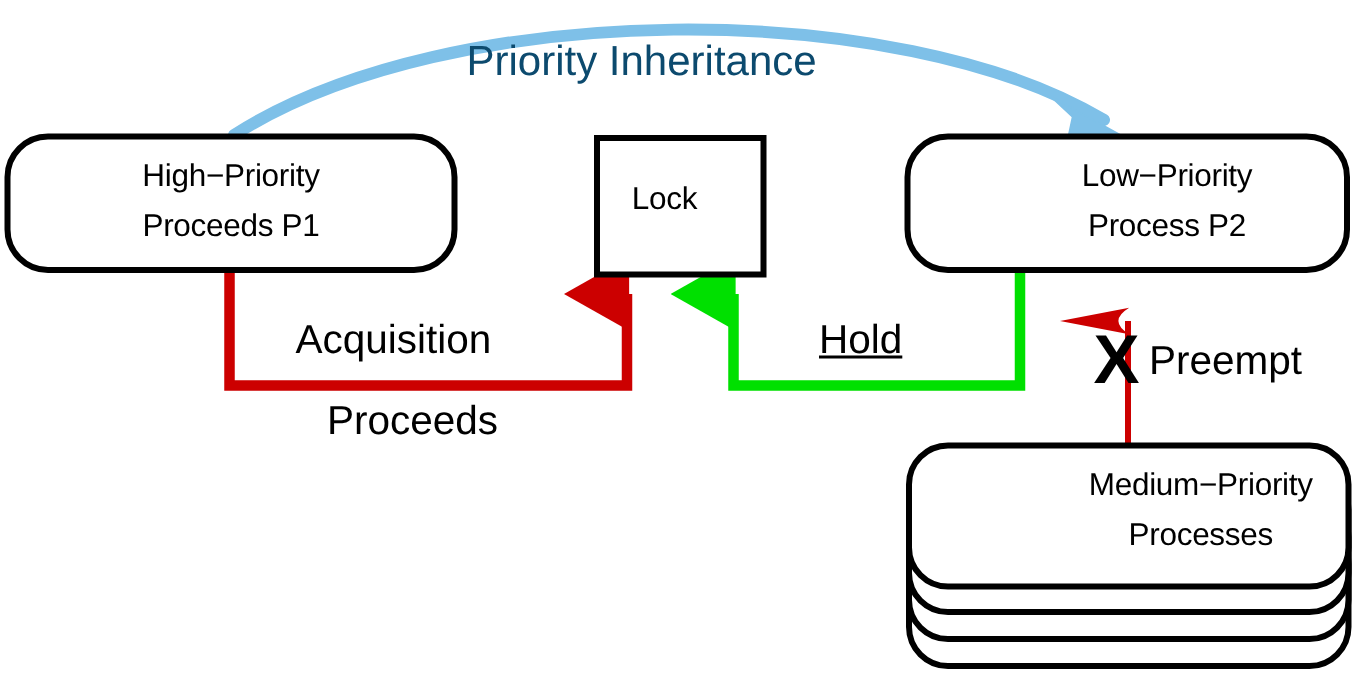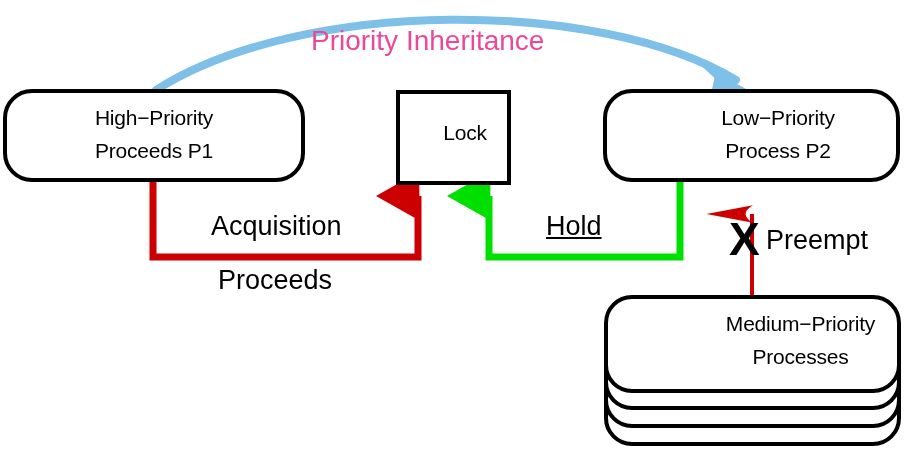--- a/index.html
+++ b/index.html
@@ -36,44 +36,44 @@
   .edge-label {
     position: absolute;
     color: #000000;
     font-size: 27px;
     line-height: 30px;
     white-space: nowrap;
     pointer-events: none;
   }
   .arc-label {
     position: absolute;
-    color: #ec4899;
+    color: #0c4a6e;
     font-size: 28px;
     line-height: 30px;
     white-space: nowrap;
     pointer-events: none;
   }
   .x-mark {
     position: absolute;
     color: #000000;
     font-size: 46px;
     font-weight: bold;
     line-height: 46px;
     white-space: nowrap;
     pointer-events: none;
   }
 
   
   #label-p1   { left: 3px;   top: 101px; width: 302px; }
-  #label-lock { left: 408px; top: 116px; width: 114px; }
+  #label-lock { left: 386px; top: 116px; width: 114px; }
   #label-p2   { left: 603px; top: 101px; width: 350px; }
   #label-med  { left: 605px; top: 307px; width: 295px; padding-left: 48px; }
 
   
-  #label-acquisition { left: 197px; top: 211px; margin-left: 14px; }
+  #label-acquisition { left: 197px; top: 211px; }
   #label-proceeds    { left: 218px; top: 265px; }
   #label-hold        { left: 546px; top: 211px; text-decoration: underline; }
   #label-preempt     { left: 766px; top: 225px; }
   #label-inheritance { left: 311px; top: 26px;  }
   #label-xmark       { left: 729px; top: 216px; }
 </style>
 </head>
 <body>
 
 <div id="diagram">

